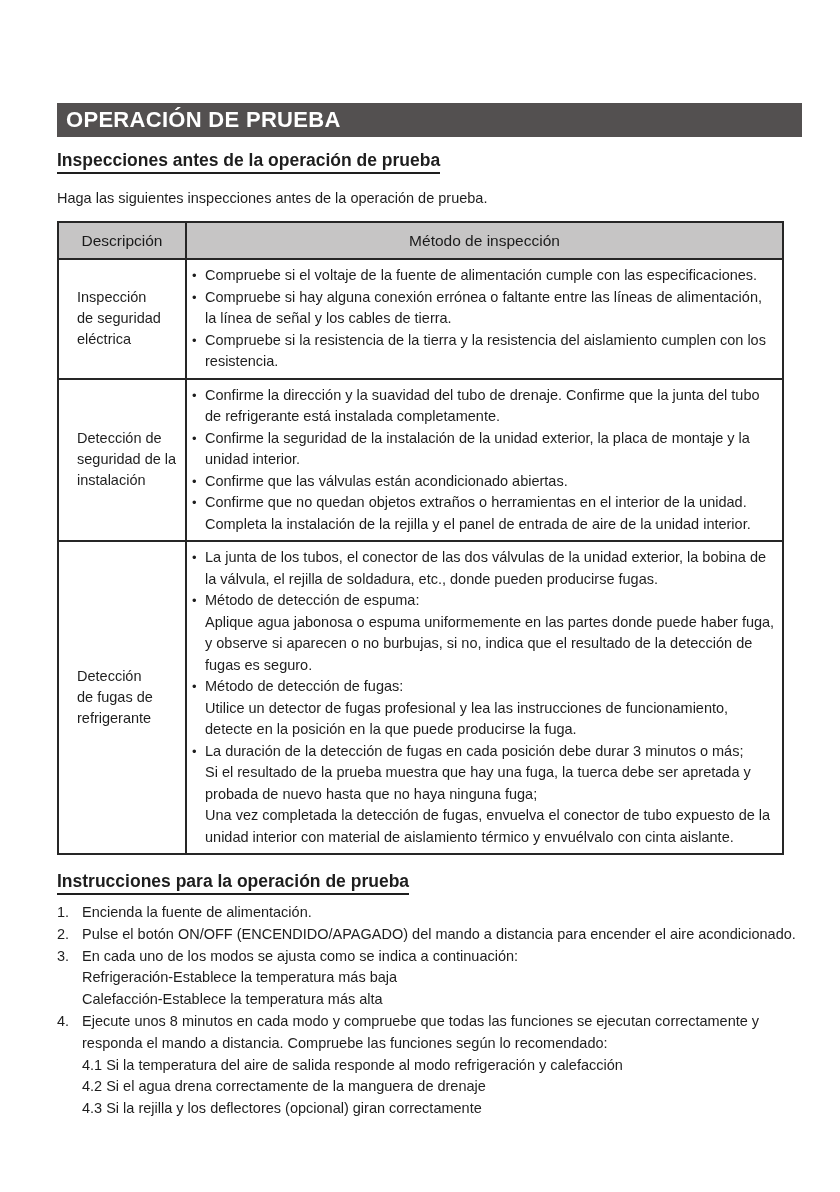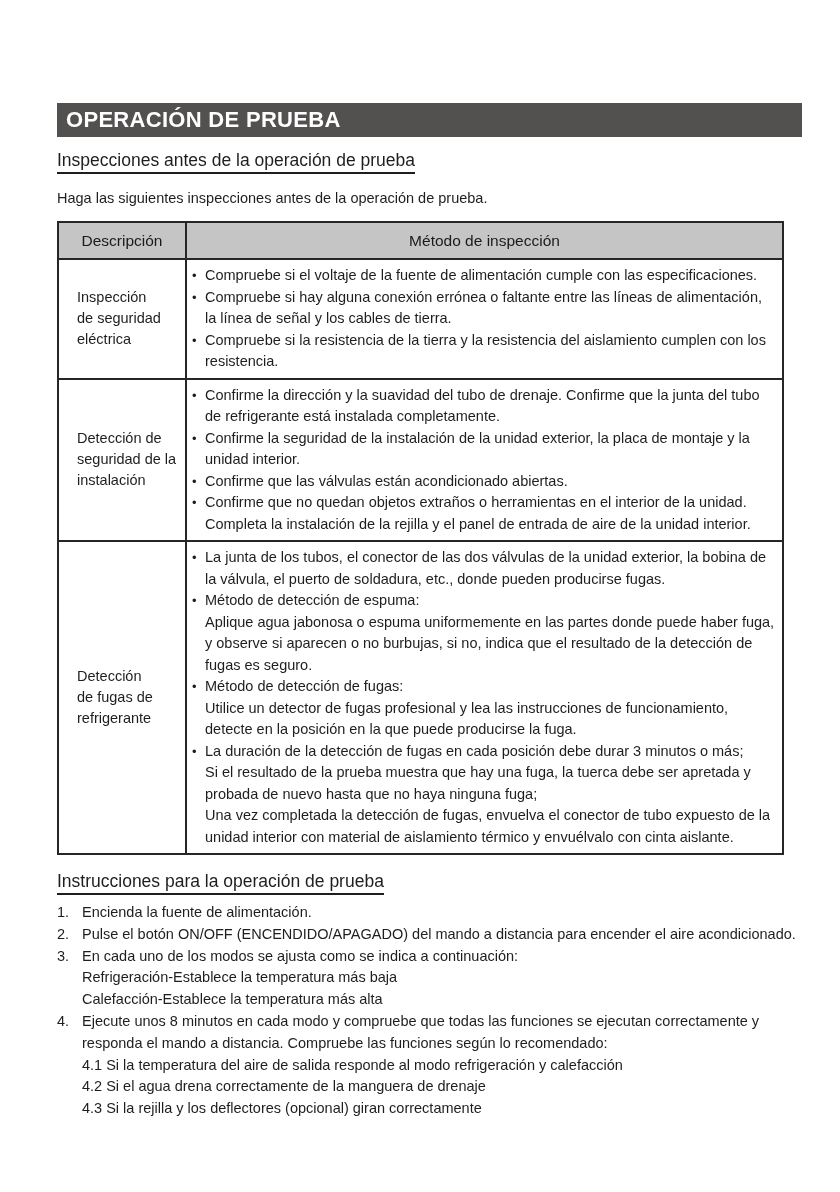--- a/index.html
+++ b/index.html
@@ -35,21 +35,21 @@
   .title-bar .title {
     color: #ffffff;
     font-size: 22px;
     font-weight: bold;
     letter-spacing: 0.3px;
   }
   
   .section-heading {
     margin-top: 13px;
     font-size: 17.5px;
-    font-weight: normal;
+    font-weight: bold;
   }
   .section-heading .u {
     display: inline-block;
     border-bottom: 2px solid #1e1e1e;
     padding-bottom: 1px;
   }
   .intro {
     margin-top: 15px;
     font-size: 14.5px;
     line-height: 19px;
@@ -184,21 +184,21 @@
       </td>
     </tr>
 
     <tr>
       <td class="desc">Detección
 de fugas de
 refrigerante</td>
       <td class="method">
         <div class="bi">
               <span class="dot">•</span>
-              <span class="bt">La junta de los tubos, el conector de las dos válvulas de la unidad exterior, la bobina de la válvula, el puerto de soldadura, etc., donde pueden producirse fugas.</span>
+              <span class="bt">La junta de los tubos, el conector de las dos válvulas de la unidad exterior, la bobina de la válvula, el rejilla de soldadura, etc., donde pueden producirse fugas.</span>
             </div>
         <div class="bi">
               <span class="dot">•</span>
               <span class="bt">Método de detección de espuma:</span>
             </div>
         <div class="bi">
               <span class="dot"></span>
               <span class="bt">Aplique agua jabonosa o espuma uniformemente en las partes donde puede haber fuga, y observe si aparecen o no burbujas, si no, indica que el resultado de la detección de fugas es seguro.</span>
             </div>
         <div class="bi">

